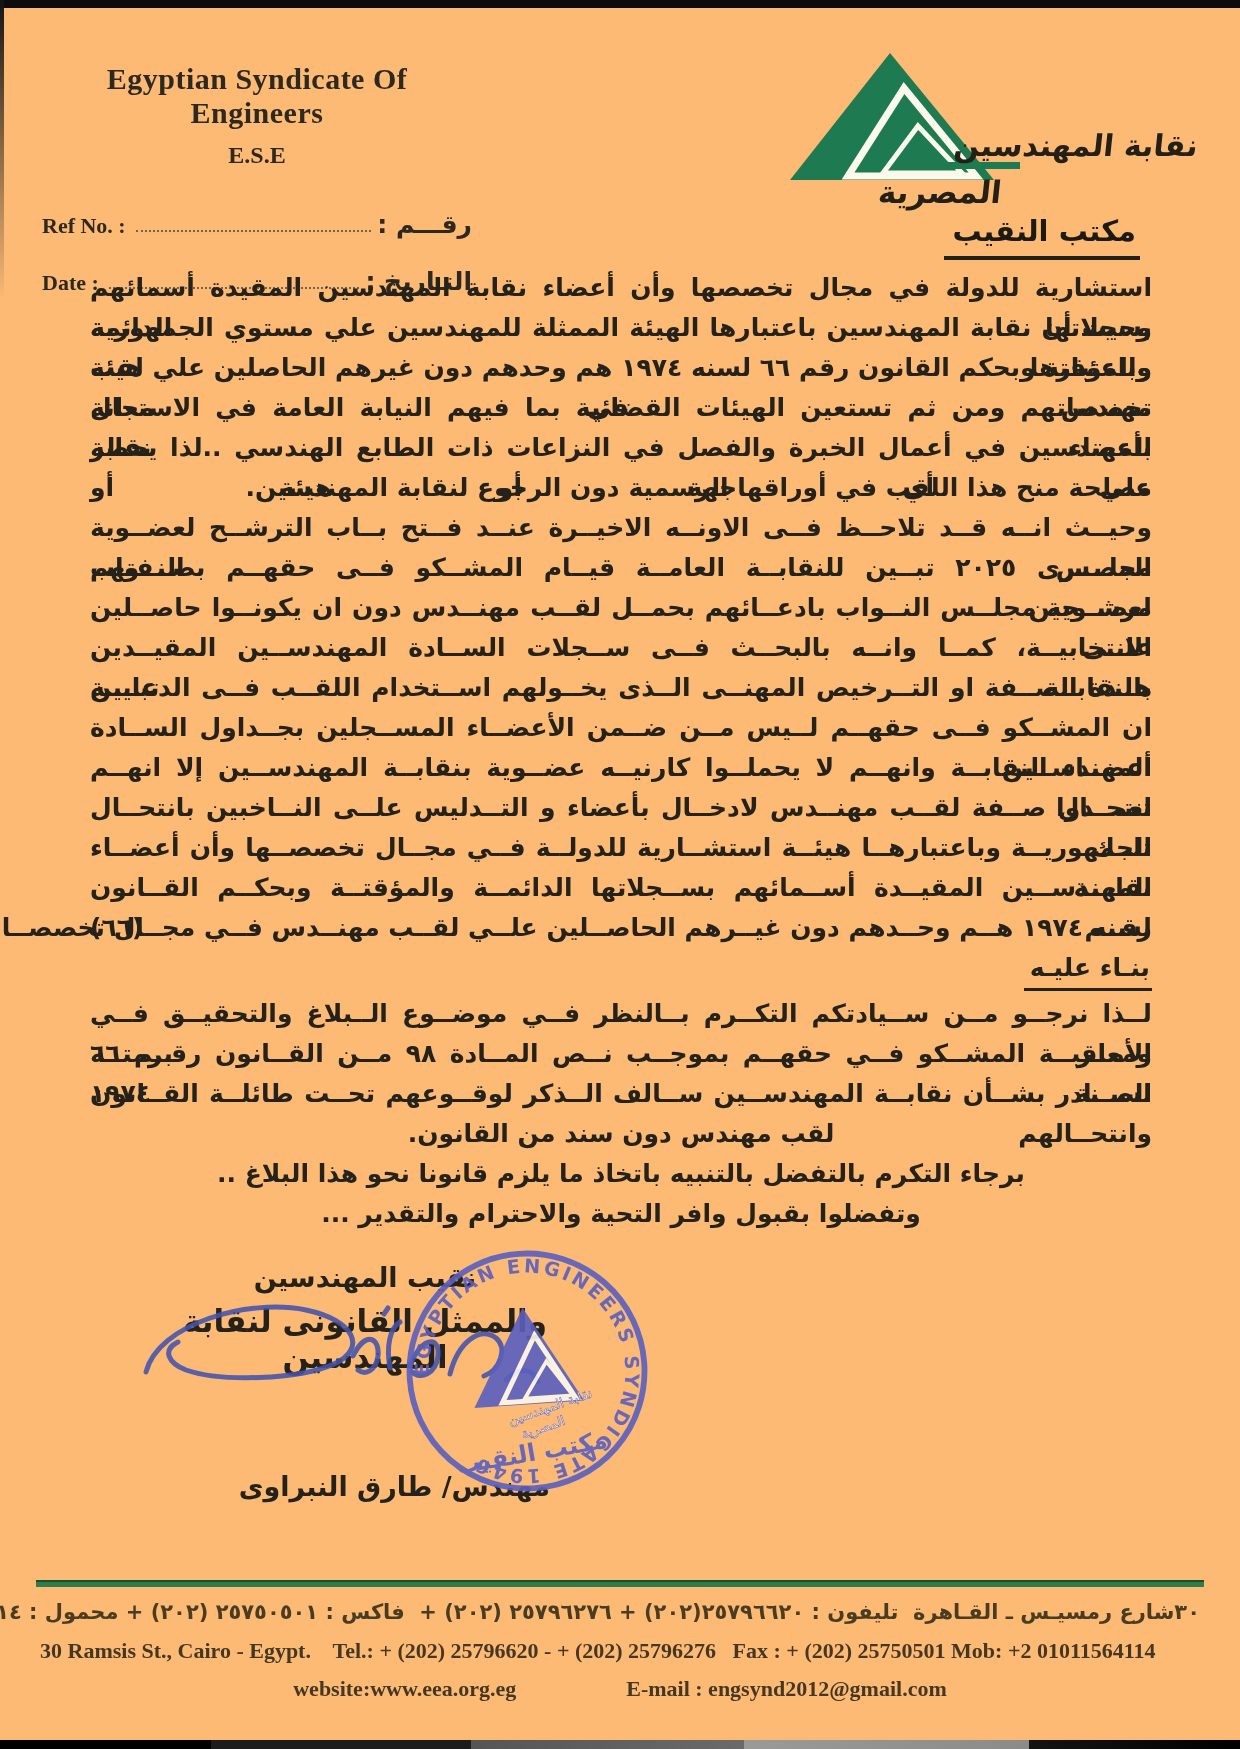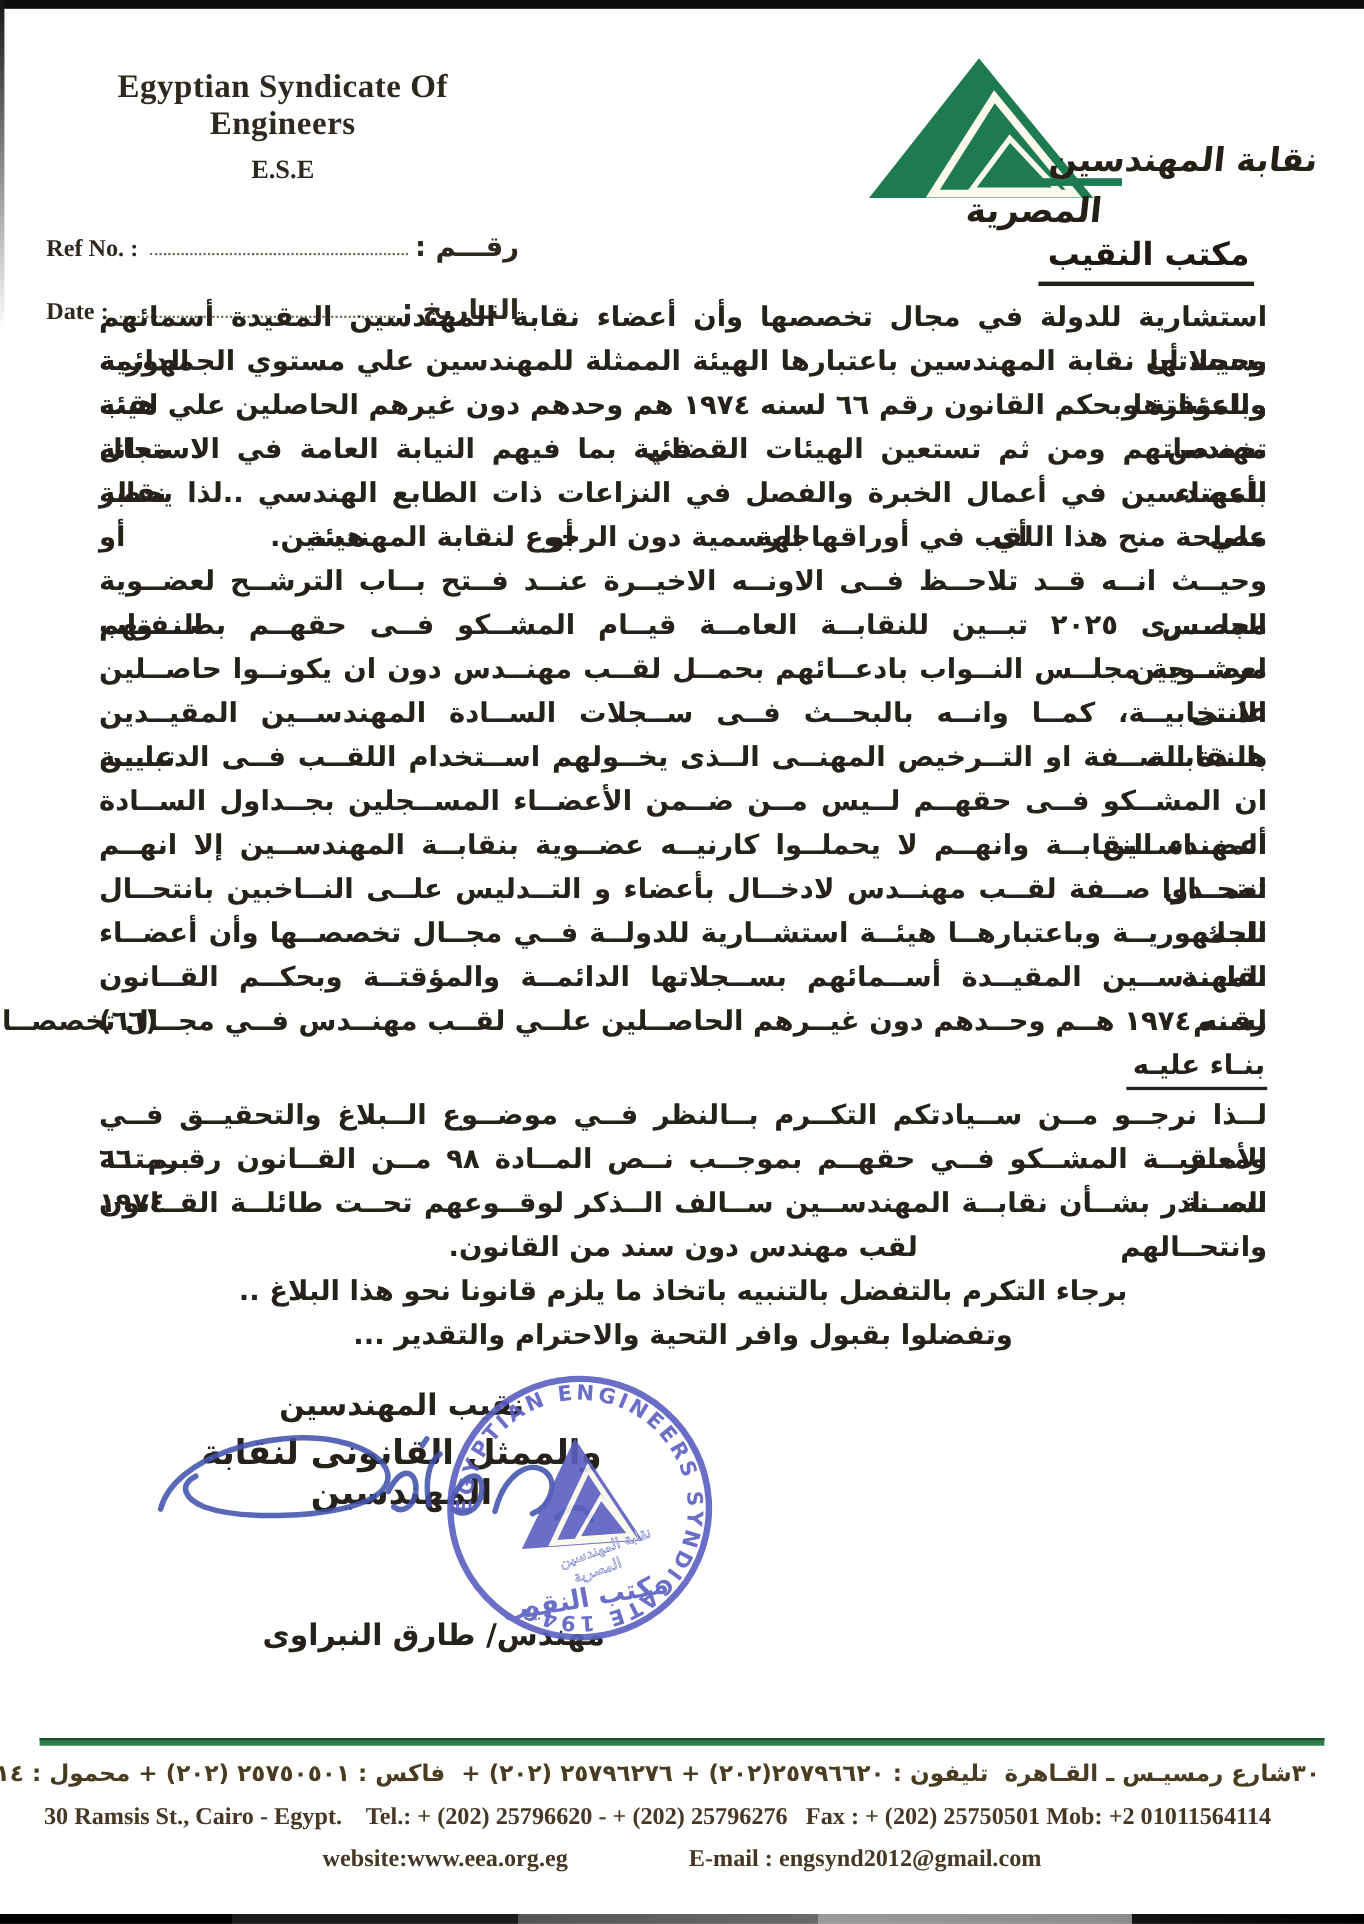--- a/index.html
+++ b/index.html
@@ -1,21 +1,21 @@
 <!DOCTYPE html>
 <html lang="ar"><head>
 <meta charset="utf-8">
 <style>
   html,body{margin:0;padding:0;}
   body{background:#e8e4d8;}
   .page{
     position:relative;
     width:1240px;height:1749px;
     margin:0 auto;
-    background:#ffffff;
+    background:#fdba74;
     overflow:hidden;
     font-family:"DejaVu Sans","Liberation Sans",sans-serif;
     color:#24201a;
   }
   
   .scan-top{position:absolute;top:0;left:0;width:1240px;height:8px;background:#0c0c0c;}
   .scan-left{position:absolute;top:0;left:0;width:4px;height:300px;background:linear-gradient(#151515,rgba(21,21,21,0));}
   .scan-bottom{position:absolute;bottom:0;left:0;width:1240px;height:9px;
     background:linear-gradient(90deg,#000 0%,#000 17%,#1c1c1c 17%,#1c1c1c 38%,#555 38%,#6a6a6a 60%,#9a9a98 60%,#8b8b89 83%,#141414 83%,#000 100%);}
 

